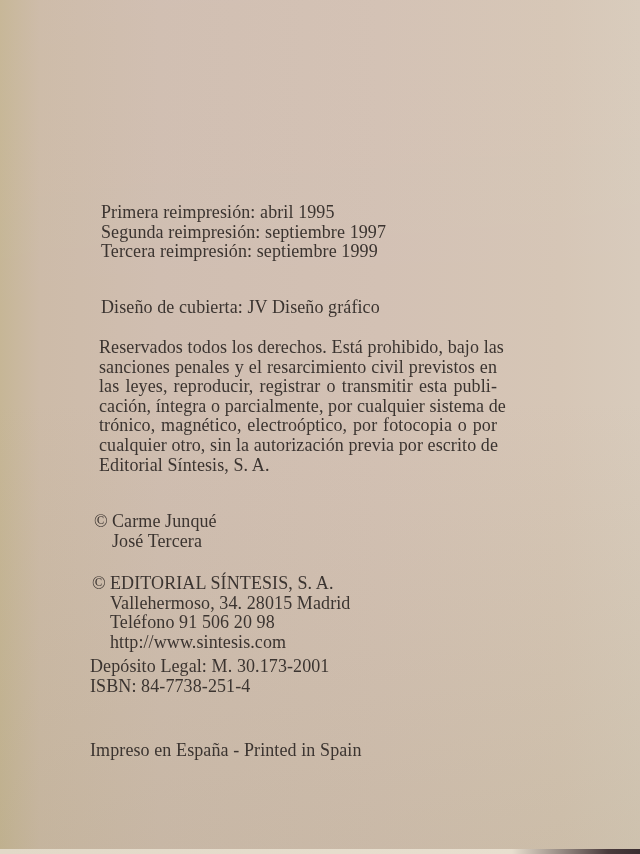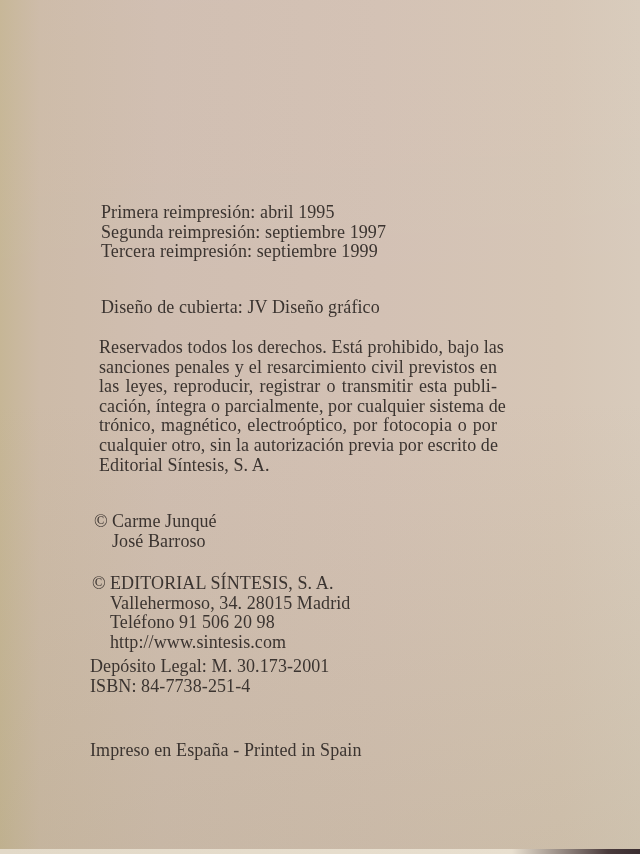--- a/index.html
+++ b/index.html
@@ -48,21 +48,21 @@
   <span class="line">las leyes, reproducir, registrar o transmitir esta publi-</span>
   <span class="line">cación, íntegra o parcialmente, por cualquier sistema de</span>
   <span class="line">trónico, magnético, electroóptico, por fotocopia o por</span>
   <span class="line">cualquier otro, sin la autorización previa por escrito de</span>
   <span class="line last">Editorial Síntesis, S. A.</span>
 </div>
 
 <div class="block indent" style="left:94px; top:512px;">
   <span class="copy">©</span>
   <span class="line">Carme Junqué</span>
-  <span class="line">José Barroso</span>
+  <span class="line">José Tercera</span>
 </div>
 
 <div class="block indent" style="left:92px; top:574px;">
   <span class="copy">©</span>
   <span class="line">EDITORIAL SÍNTESIS, S. A.</span>
   <span class="line">Vallehermoso, 34. 28015 Madrid</span>
   <span class="line">Teléfono 91 506 20 98</span>
   <span class="line">http://www.sintesis.com</span>
 </div>
 

